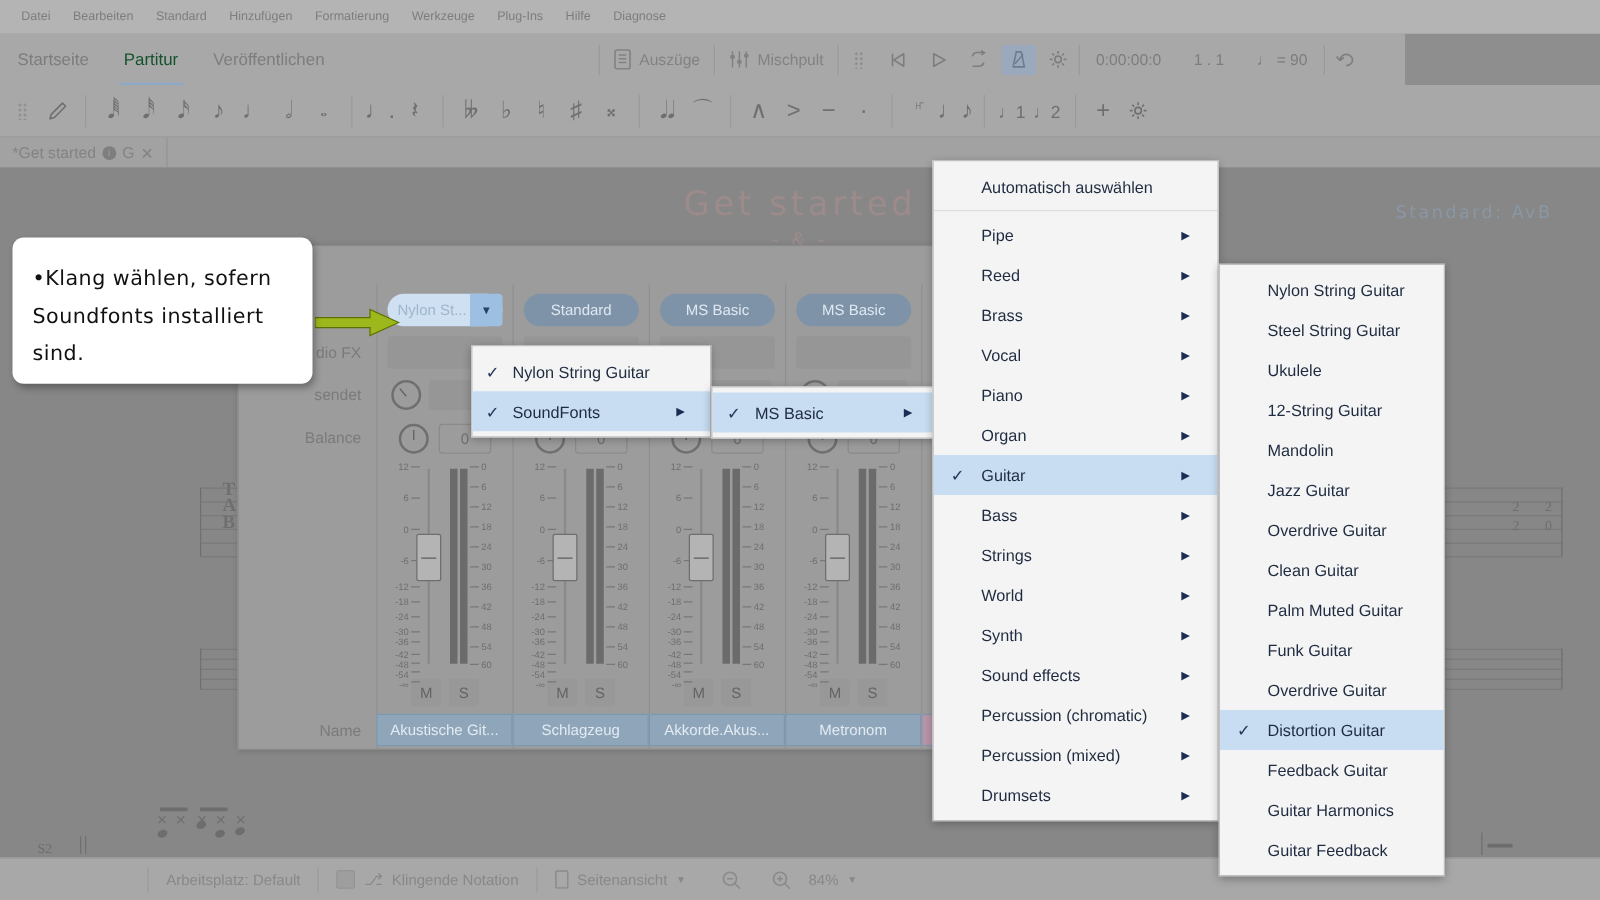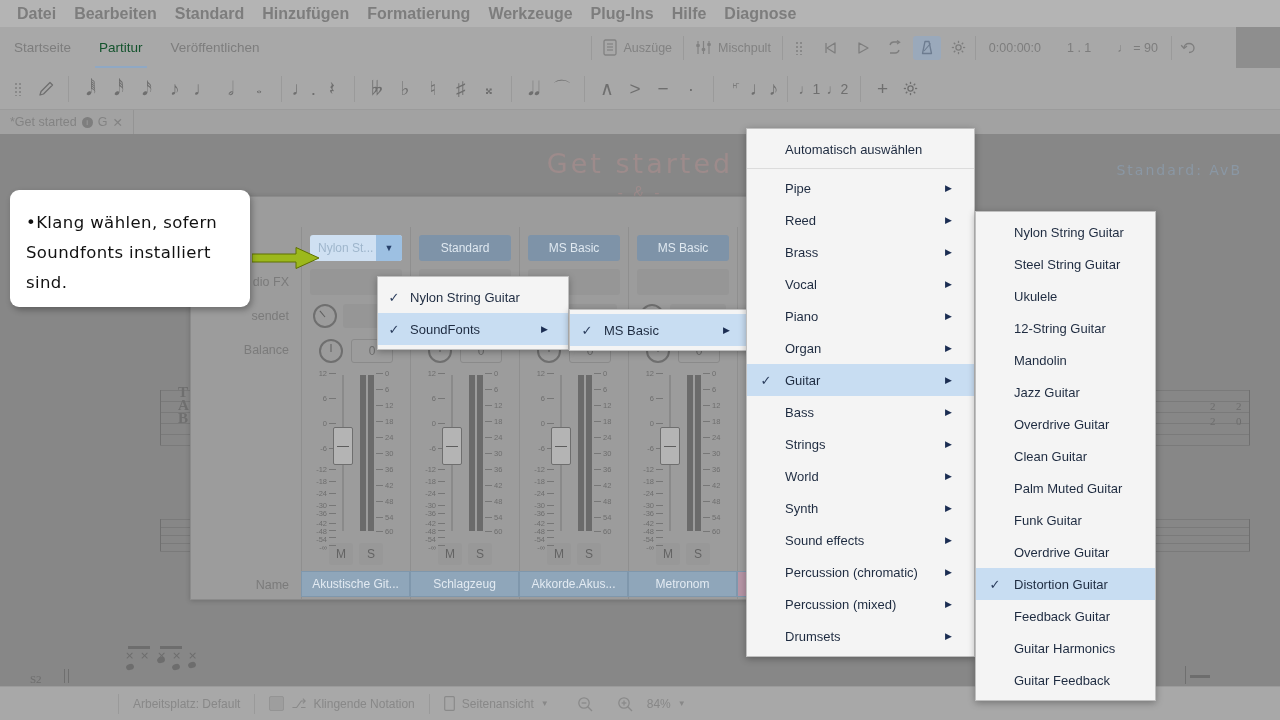--- a/index.html
+++ b/index.html
@@ -12,25 +12,25 @@
   #app { position: relative; width: 1280px; height: 720px; }
 
   
   .dim { position: absolute; inset: 0; }
 
   .menubar {
     position: absolute; left: 0; top: 0; width: 1280px; height: 27px;
     background: #b4b4b4; display: flex; align-items: center; padding-left: 8px;
   }
   .menubar .mi {
-    font-size: 16px; color: #7d7d7d; padding: 0 9px; white-space: nowrap; font-weight: bold;
+    font-size: 10px; color: #7d7d7d; padding: 0 9px; white-space: nowrap;
   }
 
   .topbar {
-    position: absolute; left: 0; top: 27px; width: 1236px; height: 41px;
+    position: absolute; left: 0; top: 27px; width: 1124px; height: 41px;
     background: #a8a8a8; display: flex; align-items: center;
   }
   .tabs-main { display: flex; align-items: center; height: 41px; }
   .tab-main {
     font-size: 13.5px; color: #7d7d7d; padding: 0 14px; height: 41px;
     display: flex; align-items: center; position: relative;
   }
   .tab-main.active { color: #14532d; }
   .tab-main.active:after {
     content: ""; position: absolute; left: 10px; right: 10px; bottom: 0;
@@ -131,21 +131,21 @@
     height: 34px; display: flex; align-items: center; justify-content: flex-end;
     padding-right: 12px; font-size: 12.5px; color: #7b7b7b; white-space: nowrap;
   }
   .mx-strips { flex: 1; display: flex; overflow: hidden; }
   .strip {
     width: 109px; flex: 0 0 109px; border-left: 1px solid #8f8f8f;
     display: flex; flex-direction: column; align-items: center; padding-top: 4px;
   }
   .sound-btn {
     width: 92px; height: 26px; margin-top: 4px; background: #7e93a8; color: #dfe8f0;
-    border-radius: 3px; font-size: 12px; display: flex; align-items: center; justify-content: center;
+    border-radius: 13px; font-size: 12px; display: flex; align-items: center; justify-content: center;
   }
   .sound-btn.active { background: #cfe0f2; color: #9fb6cc; justify-content: flex-start; padding-left: 8px; width: 92px; position: relative; }
   .sound-btn.active .caret {
     position: absolute; right: 0; top: 0; width: 26px; height: 26px; background: #9dc0e2;
     display: flex; align-items: center; justify-content: center; color: #27416b; font-size: 9px;
     border-radius: 0 3px 3px 0;
   }
   .fx-btn { width: 92px; height: 26px; margin-top: 8px; background: #969696; border-radius: 3px; }
   .send-row { display: flex; align-items: center; gap: 6px; margin-top: 8px; height: 26px; }
   .knob {

